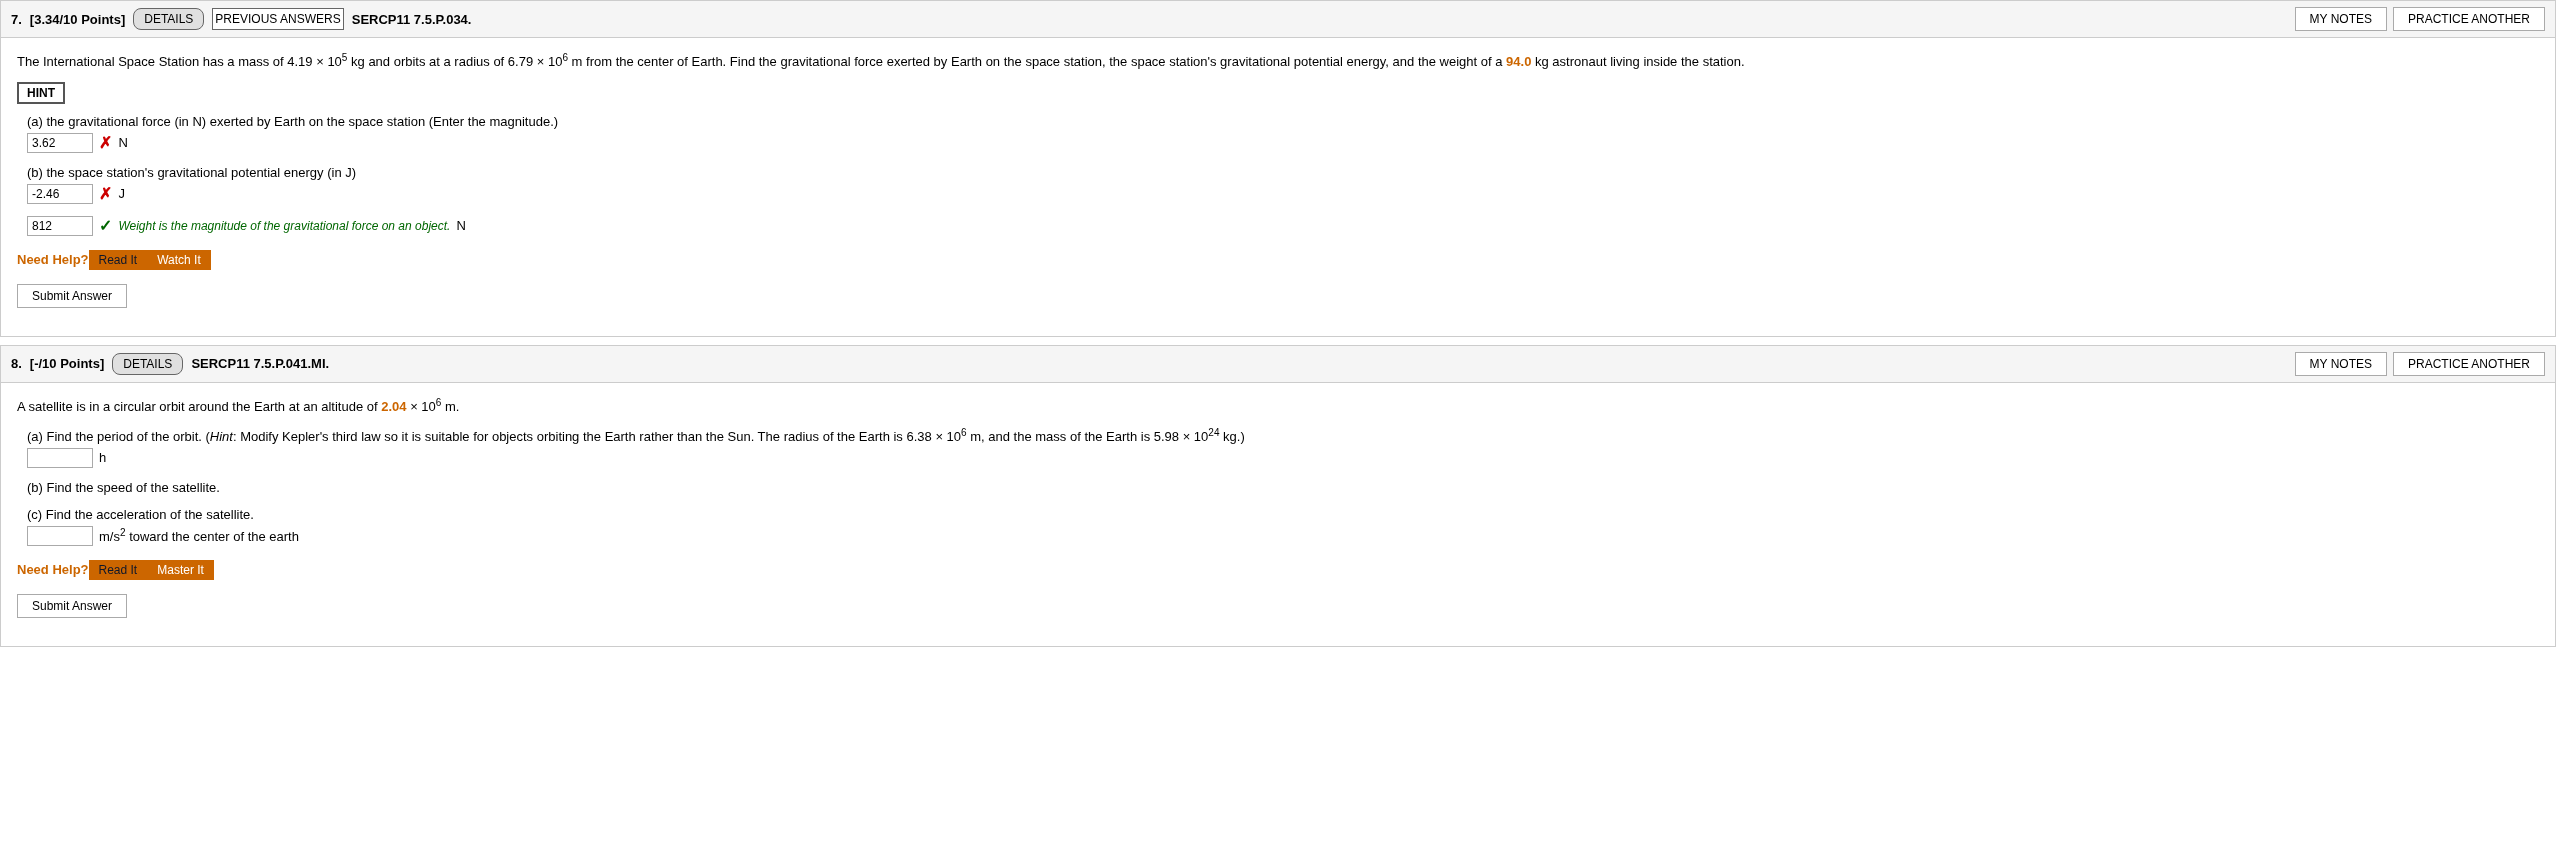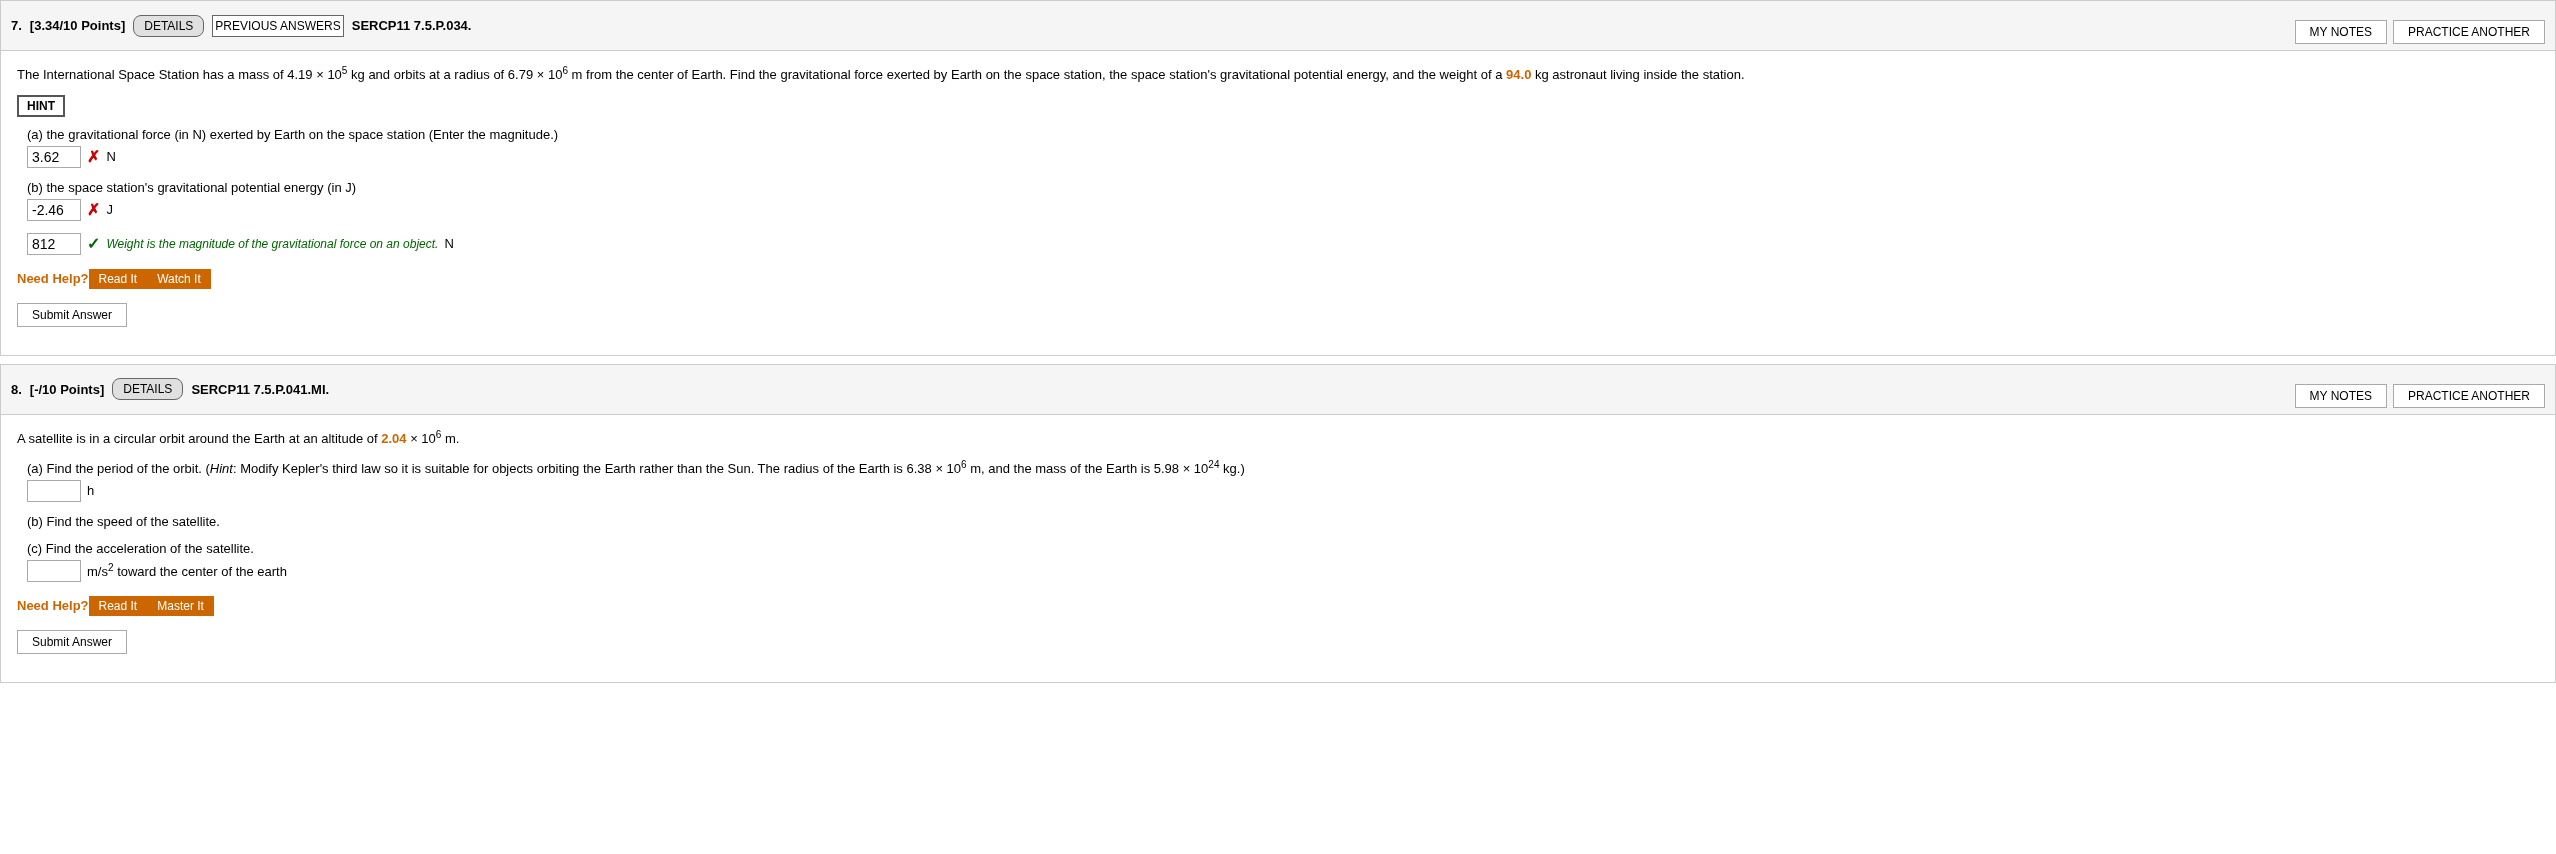--- a/index.html
+++ b/index.html
@@ -48,21 +48,20 @@
       font-size: 12px;
       cursor: pointer;
     }
     .question-id {
       font-size: 13px;
       font-weight: bold;
     }
     .header-right {
       display: flex;
       gap: 6px;
-      margin-top: 13px;
     }
     .my-notes-btn, .practice-btn {
       border: 1px solid #aaa;
       background: #fff;
       padding: 4px 14px;
       font-size: 12px;
       cursor: pointer;
     }
     .question-body {
       padding: 12px 16px;
@@ -95,22 +94,22 @@
     }
     .input-row {
       display: flex;
       align-items: center;
       gap: 6px;
       margin-top: 2px;
     }
     .answer-input {
       border: 1px solid #aaa;
       padding: 2px 4px;
-      width: 54px;
-      font-size: 14px;
+      width: 66px;
+      font-size: 12px;
     }
     .unit-label {
       font-size: 13px;
     }
     .x-mark {
       color: #cc0000;
       font-size: 16px;
       font-weight: bold;
     }
     .check-mark {
@@ -129,21 +128,21 @@
       margin-top: 14px;
       margin-bottom: 10px;
     }
     .need-help-label {
       color: #cc6600;
       font-weight: bold;
       font-size: 13px;
     }
     .read-it-btn {
       background: #cc6600;
-      color: #ffffff;
+      color: #0f172a;
       border: none;
       padding: 3px 10px;
       font-size: 12px;
       cursor: pointer;
     }
     .watch-it-btn {
       background: #cc6600;
       color: #fff;
       border: none;
       padding: 3px 10px;

